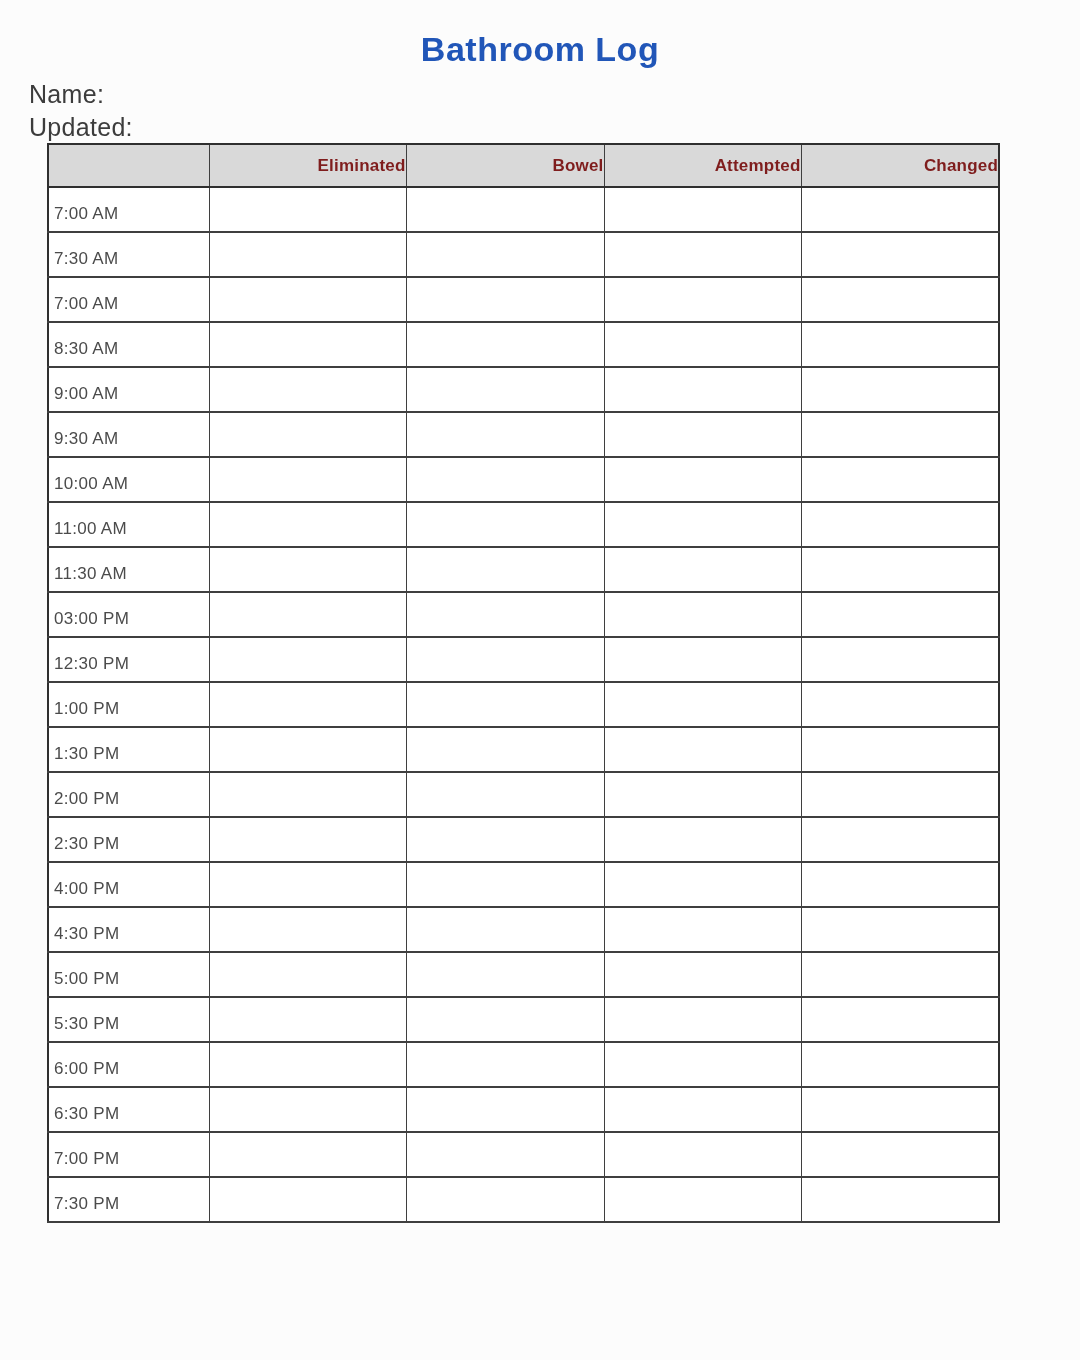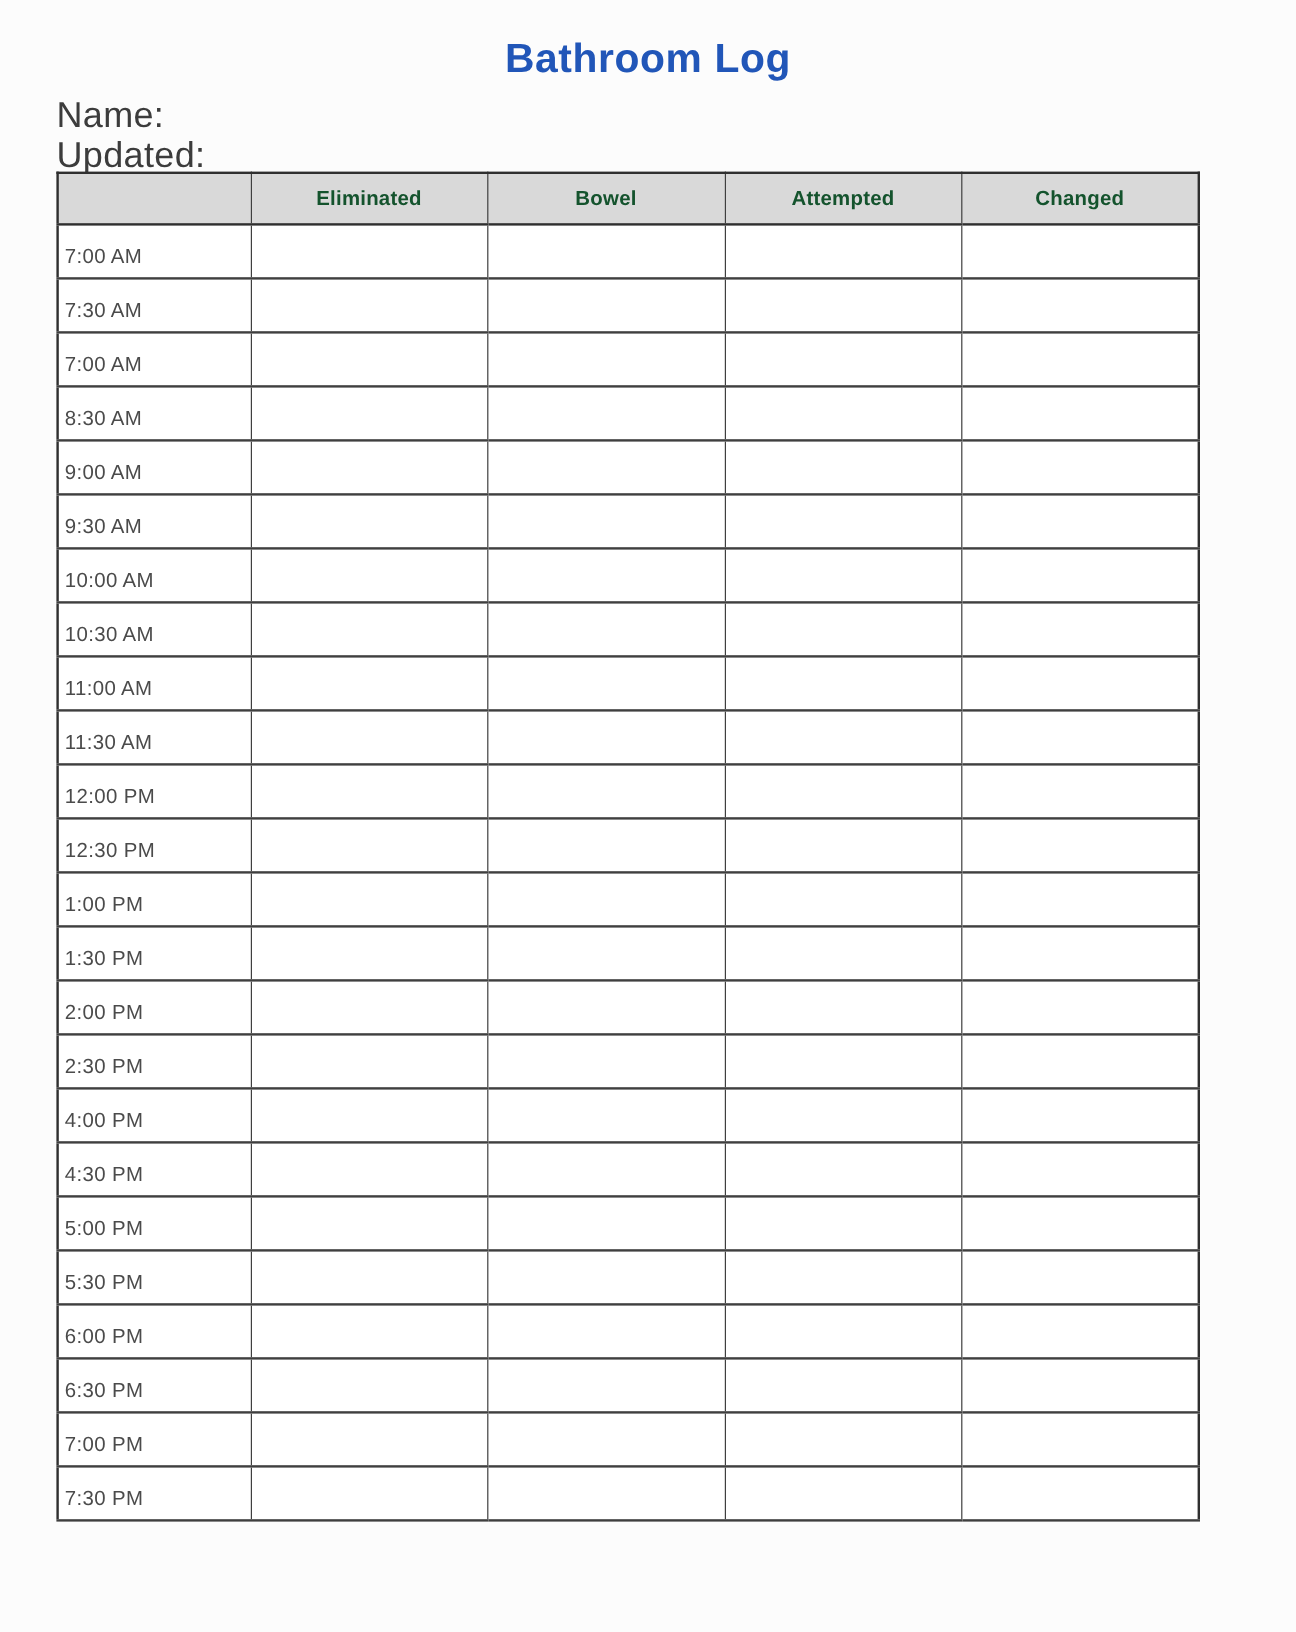--- a/index.html
+++ b/index.html
@@ -30,22 +30,22 @@
     left: 0;
     width: 100%;
     text-align: center;
     font-size: 34px;
     font-weight: bold;
     letter-spacing: 0.5px;
     color: var(--title-blue);
   }
   .field-label {
     position: absolute;
-    left: 47px;
-    font-size: 30px;
+    left: 29px;
+    font-size: 25px;
     color: var(--label-col);
     letter-spacing: 0.3px;
   }
   .name-label { top: 80px; }
   .updated-label { top: 113px; }
 
   table.log-table {
     position: absolute;
     left: 47px;
     top: 143px;
@@ -60,22 +60,22 @@
   table.log-table col.c-col4  { width: 197px; }
   table.log-table col.c-col5  { width: 198px; }
 
   table.log-table th {
     height: 43px;
     background: var(--header-bg);
     border: 1px solid var(--border-col);
     border-bottom: 2px solid var(--outer-col);
     font-size: 17px;
     font-weight: bold;
-    color: #14532d;
-    text-align: center;
+    color: #7f1d1d;
+    text-align: right;
     vertical-align: middle;
     letter-spacing: 0.2px;
   }
   table.log-table td {
     height: 42px;
     border-left: 1px solid var(--border-col);
     border-right: 1px solid var(--border-col);
     border-top: 2px solid var(--border-col);
     border-bottom: 2px solid var(--border-col);
     background: #ffffff;
@@ -168,46 +168,39 @@
     </tr>
 
     <tr>
       <td class="time">10:00 AM</td>
       <td class="entry"></td>
       <td class="entry"></td>
       <td class="entry"></td>
       <td class="entry"></td>
     </tr>
 
-    <tr>
-      <td class="time">10:30 AM</td>
-      <td class="entry"></td>
-      <td class="entry"></td>
-      <td class="entry"></td>
-      <td class="entry"></td>
-    </tr>
 
     <tr>
       <td class="time">11:00 AM</td>
       <td class="entry"></td>
       <td class="entry"></td>
       <td class="entry"></td>
       <td class="entry"></td>
     </tr>
 
     <tr>
       <td class="time">11:30 AM</td>
       <td class="entry"></td>
       <td class="entry"></td>
       <td class="entry"></td>
       <td class="entry"></td>
     </tr>
 
     <tr>
-      <td class="time">12:00 PM</td>
+      <td class="time">03:00 PM</td>
       <td class="entry"></td>
       <td class="entry"></td>
       <td class="entry"></td>
       <td class="entry"></td>
     </tr>
 
     <tr>
       <td class="time">12:30 PM</td>
       <td class="entry"></td>
       <td class="entry"></td>

